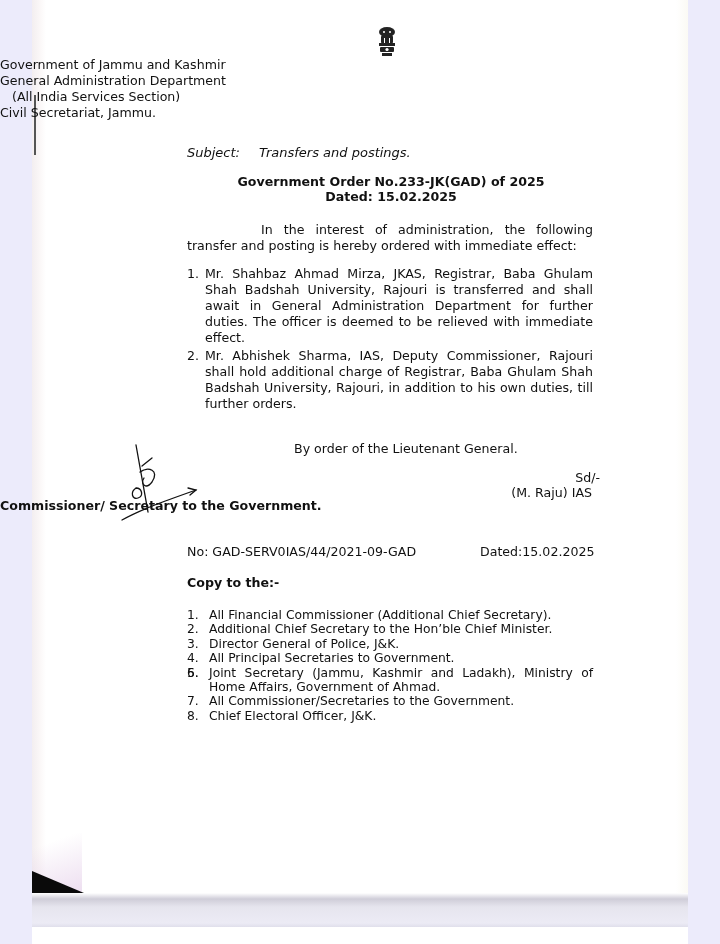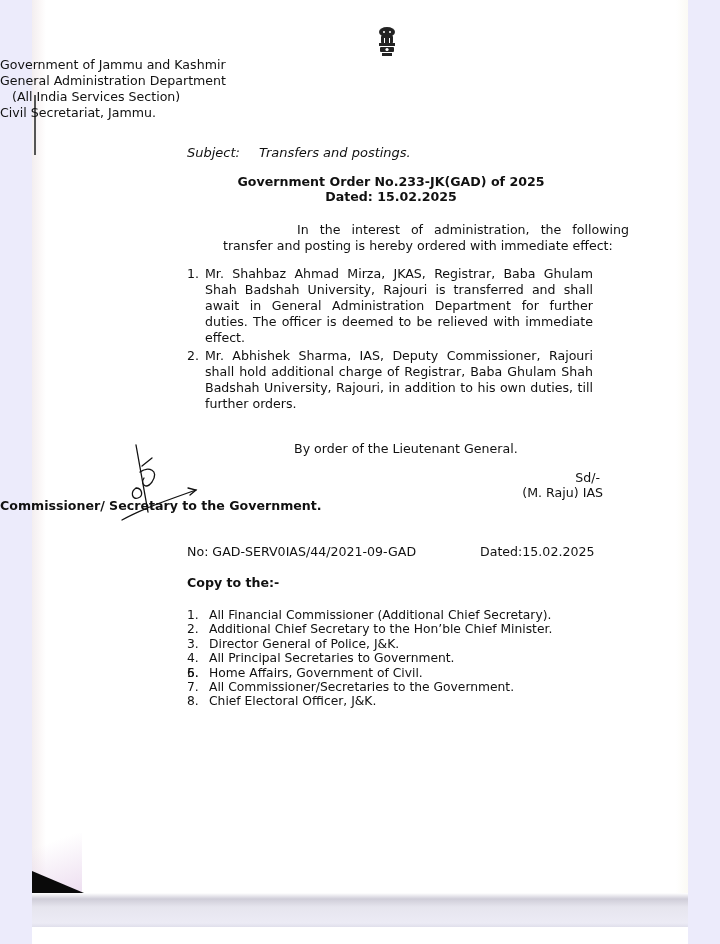--- a/index.html
+++ b/index.html
@@ -49,32 +49,32 @@
   .hdr-4 { top:105px;text-decoration:underline; }
   .hdr span { display:inline-block; }
 
   .subject-row { position:absolute; top:145px; left:187px; font-size:13px;font-style:italic; }
   .subject-label { display:inline-block; width:72px; }
 
   .order-title { position:absolute; left:0; width:782px; text-align:center; font-weight:bold; font-size:12.6px; }
   .order-no { top:174px; }
   .order-date { top:189px; }
 
-  .para { position:absolute; left:187px; width:406px; font-size:12.6px; line-height:16px; text-align:justify;margin-left:36px; }
+  .para { position:absolute; left:187px; width:406px; font-size:12.6px; line-height:16px; text-align:justify; }
   .intro { top:222px; text-indent:74px; }
 
   .ord-list { position:absolute; left:187px; width:406px; margin:0; padding:0; list-style:none; font-size:12.6px; line-height:16px; }
   .ord-item { position:relative; padding-left:18px; text-align:justify; }
   .ord-item .num { position:absolute; left:0; top:0; }
   .ord-item-1 { top:266px; }
   .ord-item-2 { top:348px; }
 
   .by-order { position:absolute; top:441px; left:294px; font-size:12.6px; }
   .sig-sd { position:absolute; top:470px; left:0; width:578px; text-align:right; font-size:12.6px;margin-left:22px; }
-  .sig-name { position:absolute; top:485px; left:0; width:592px; text-align:right; font-size:12.6px;padding-left:11px; }
+  .sig-name { position:absolute; top:485px; left:0; width:592px; text-align:right; font-size:12.6px; }
   .sig-title { position:absolute; top:498px; left:0; width:592px; text-align:left; font-weight:bold; font-size:12.6px; }
 
   .signature { position:absolute; left:118px; top:440px; width:80px; height:85px; }
 
   .ref-no { position:absolute; top:544px; left:187px; font-size:12.6px; }
   .ref-date { position:absolute; top:544px; left:480px; font-size:12.6px; }
 
   .copy-to { position:absolute; top:575px; left:187px; font-size:12.6px;font-weight:bold; }
   .copy-list { position:absolute; top:608px; left:187px; width:406px; margin:0; padding:0; list-style:none; font-size:12.3px; line-height:14.4px; }
   .copy-item { position:relative; padding-left:22px; text-align:justify; }
@@ -159,20 +159,21 @@
 <div class="copy-to">Copy to the:-</div>
 
 <ol class="copy-list">
   <li class="copy-item"><span class="num">1.</span><span>All Financial Commissioner (Additional Chief Secretary).</span></li>
   <li class="copy-item"><span class="num">2.</span><span>Additional Chief Secretary to the Hon’ble Chief Minister.</span></li>
   <li class="copy-item"><span class="num">3.</span><span>Director General of Police, J&amp;K.</span></li>
   <li class="copy-item"><span class="num">4.</span><span>All Principal Secretaries to Government.</span></li>
   <li class="copy-item"><span class="num">5.</span></li>
   <li class="copy-item">
       <span class="num">6.</span>
-      <div>Home Affairs, Government of Civil.</div>
+      <div class="justify-line">Joint Secretary (Jammu, Kashmir and Ladakh), Ministry of</div>
+      <div>Home Affairs, Government of Ahmad.</div>
     </li>
   <li class="copy-item"><span class="num">7.</span><span>All Commissioner/Secretaries to the Government.</span></li>
   <li class="copy-item"><span class="num">8.</span><span>Chief Electoral Officer, J&amp;K.</span></li>
 </ol>
 
 <div class="page-gap"></div>
 <div class="next-page"></div>
 
 </body></html>

